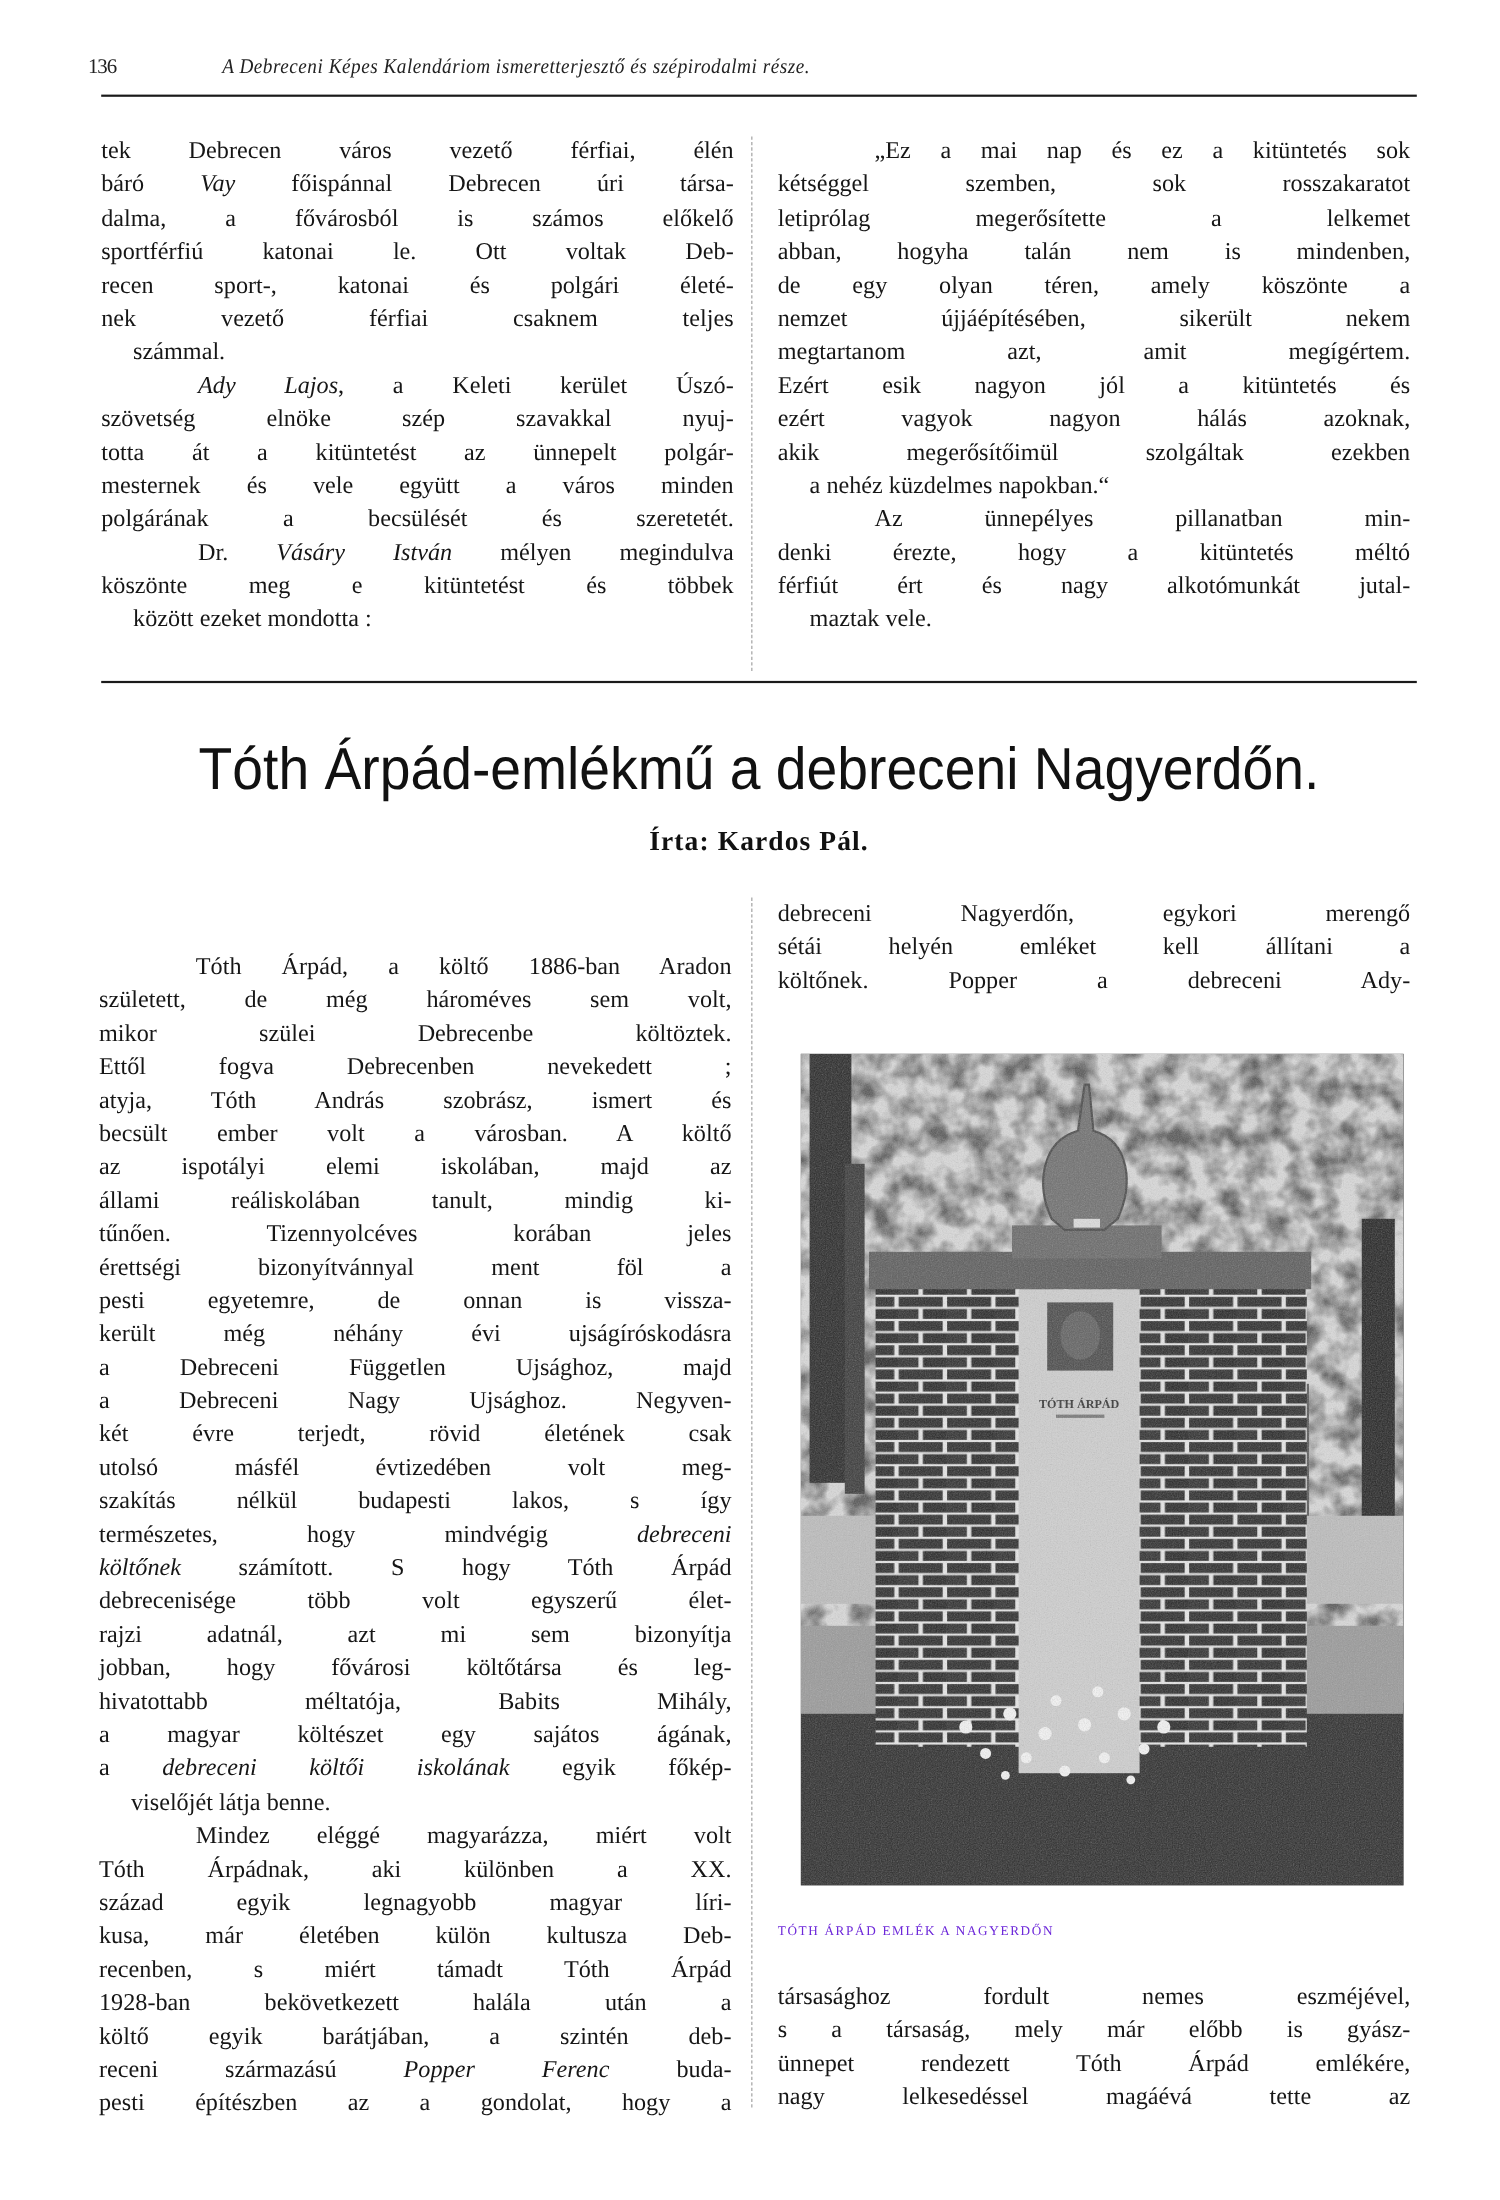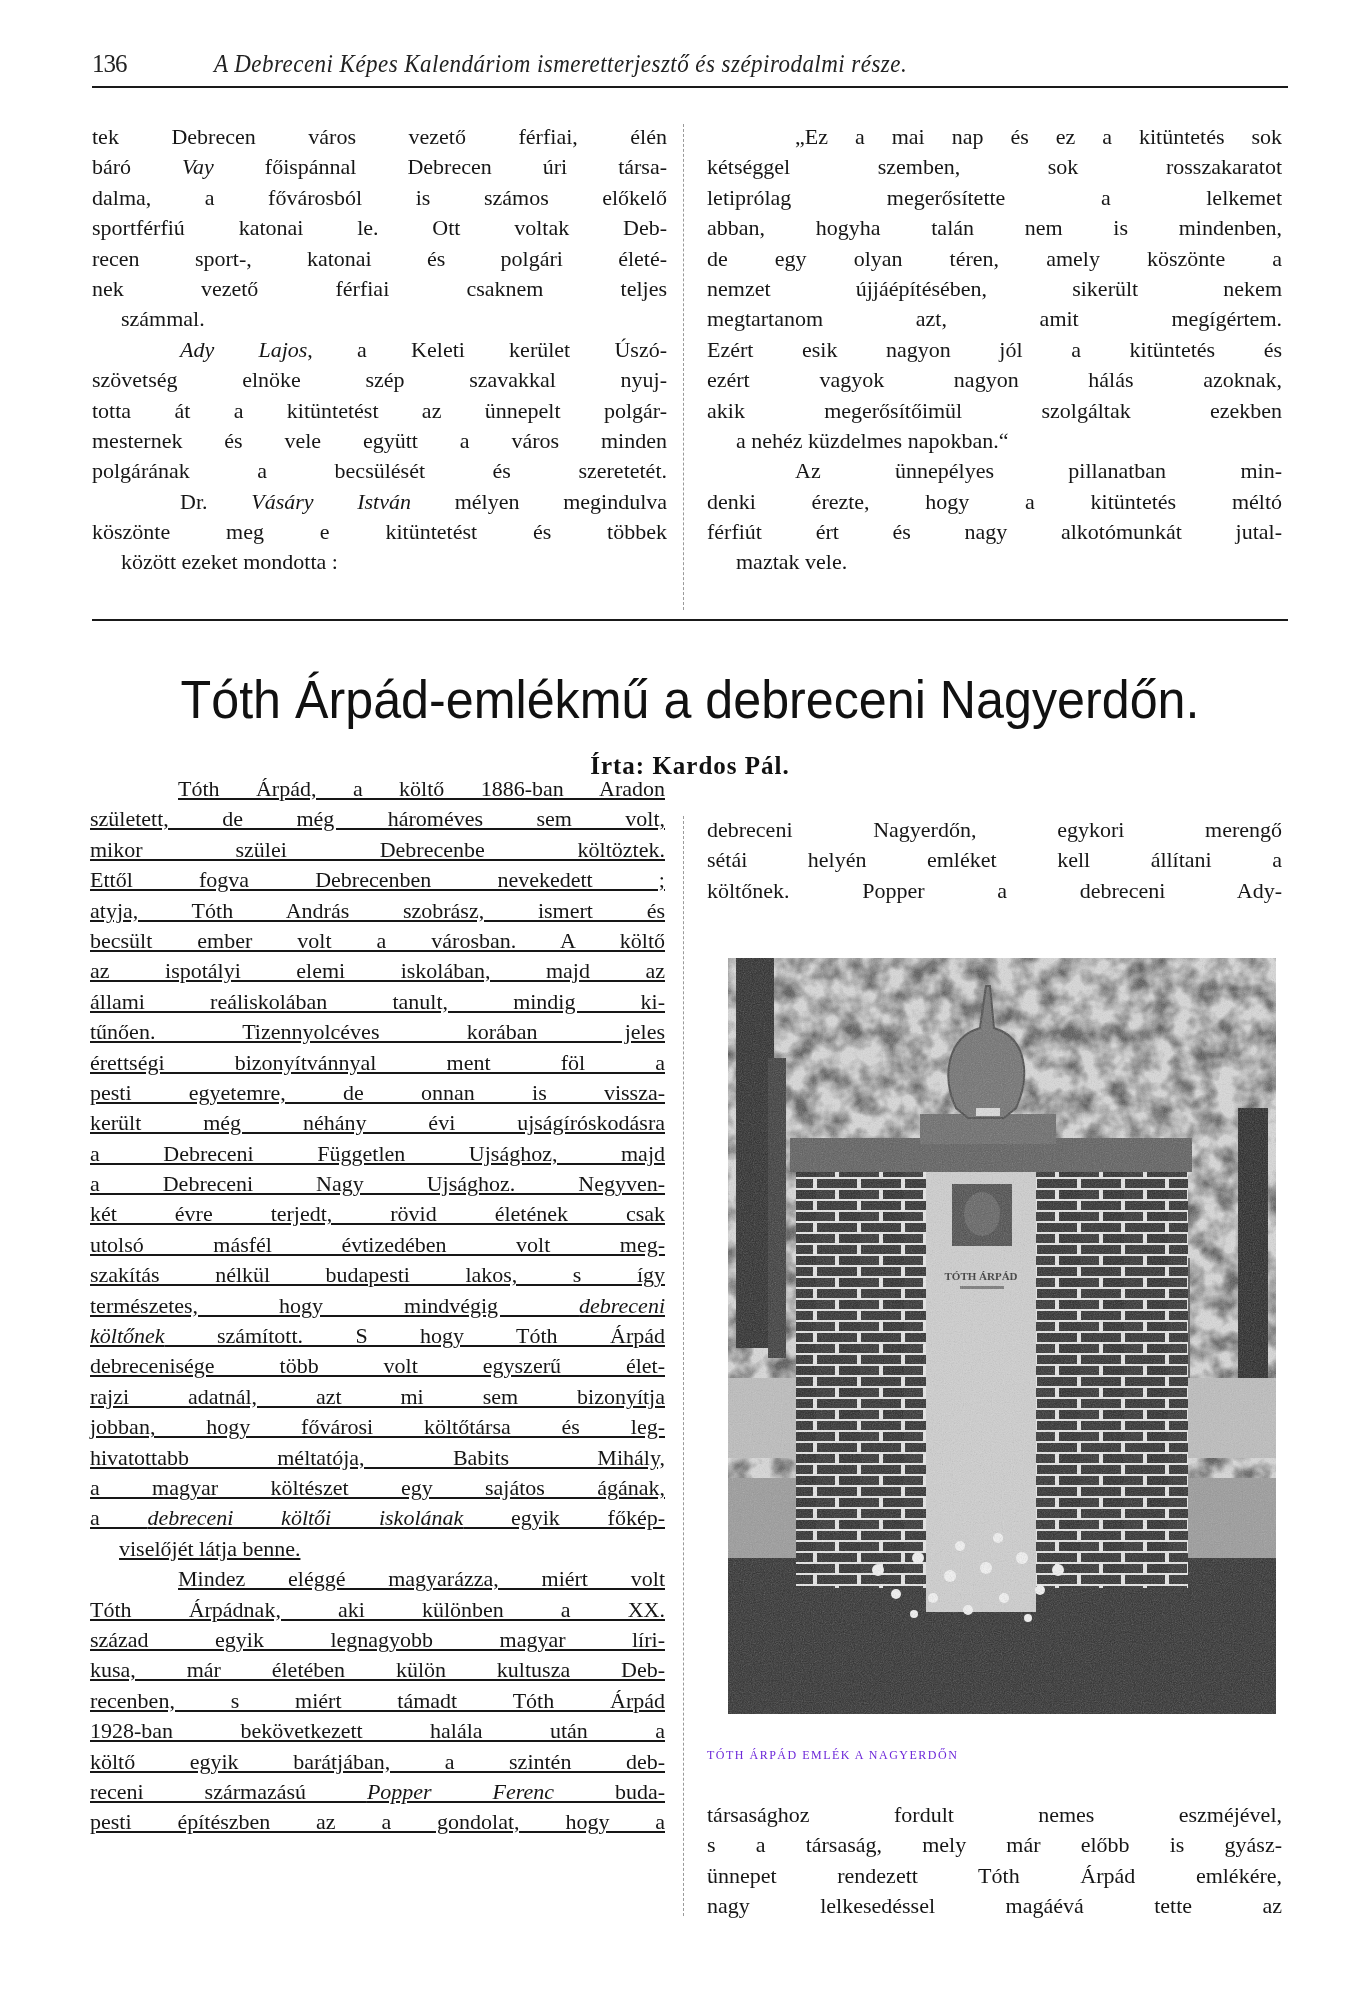--- a/index.html
+++ b/index.html
@@ -1,20 +1,20 @@
 <!DOCTYPE html>
 <html><head>
 <meta charset="utf-8">
 <style>
   html, body { margin:0; padding:0; background:#ffffff; }
   body { width:1364px; height:2000px; position:relative; overflow:hidden;
          font-family:"DejaVu Serif", "Liberation Serif", serif; color:#161616; }
   .abs { position:absolute; }
-  .running-head { left:92px; top:50px; width:1196px; height:34px;
-    font-family:"Liberation Serif", serif; font-size:25px; color:#222; }
+  .running-head { left:80px; top:50px; width:1196px; height:34px;
+    font-family:"Liberation Serif", serif; font-size:19px; color:#222; }
   .running-head .pageno { position:absolute; left:0; top:0; font-style:normal; letter-spacing:-1px; }
   .running-head .headtitle { position:absolute; left:122px; top:0; font-style:italic; letter-spacing:0.5px;
     transform:scaleX(0.92); transform-origin:left top; white-space:nowrap; }
   .rule { position:absolute; height:0; border-top:2.5px solid #1a1a1a; }
   .vsep { position:absolute; width:0; border-left:1.5px dashed #9a9a9a; }
   .col { position:absolute; width:575px; font-family:"Liberation Serif", serif; font-size:22px; }
   .line { height:30.4px; line-height:30.4px; white-space:nowrap; text-align:justify; text-align-last:justify;
           overflow:visible; }
   .line.last { text-align-last:left;margin-left:29px; }
   .line.indent { padding-left:88px; box-sizing:border-box; }
@@ -71,21 +71,21 @@
     <div class="line"><span>denki érezte, hogy a kitüntetés méltó</span></div>
     <div class="line"><span>férfiút ért és nagy alkotómunkát jutal-</span></div>
     <div class="line last"><span>maztak vele.</span></div>
   </div>
 
 <div class="rule" style="left:92px; top:619px; width:1196px;"></div>
 
 <div class="abs title">Tóth Árpád-emlékmű a debreceni Nagyerdőn.</div>
 <div class="abs byline">Írta: Kardos Pál.</div>
 
-<div class="col" style="left:90px; top:774px;text-decoration:underline;">
+<div class="col" style="left:90px; top:863px;">
     <div class="line indent"><span>Tóth Árpád, a költő 1886-ban Aradon</span></div>
     <div class="line"><span>született, de még hároméves sem volt,</span></div>
     <div class="line"><span>mikor szülei Debrecenbe költöztek.</span></div>
     <div class="line"><span>Ettől fogva Debrecenben nevekedett ;</span></div>
     <div class="line"><span>atyja, Tóth András szobrász, ismert és</span></div>
     <div class="line"><span>becsült ember volt a városban. A költő</span></div>
     <div class="line"><span>az ispotályi elemi iskolában, majd az</span></div>
     <div class="line"><span>állami reáliskolában tanult, mindig ki-</span></div>
     <div class="line"><span>tűnően. Tizennyolcéves korában jeles</span></div>
     <div class="line"><span>érettségi bizonyítvánnyal ment föl a</span></div>

